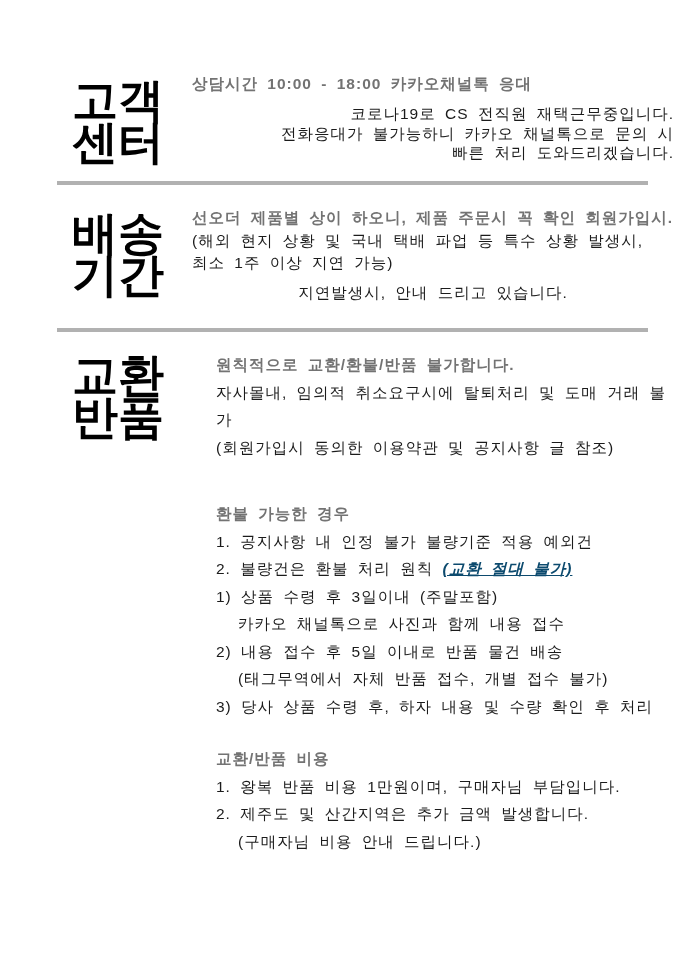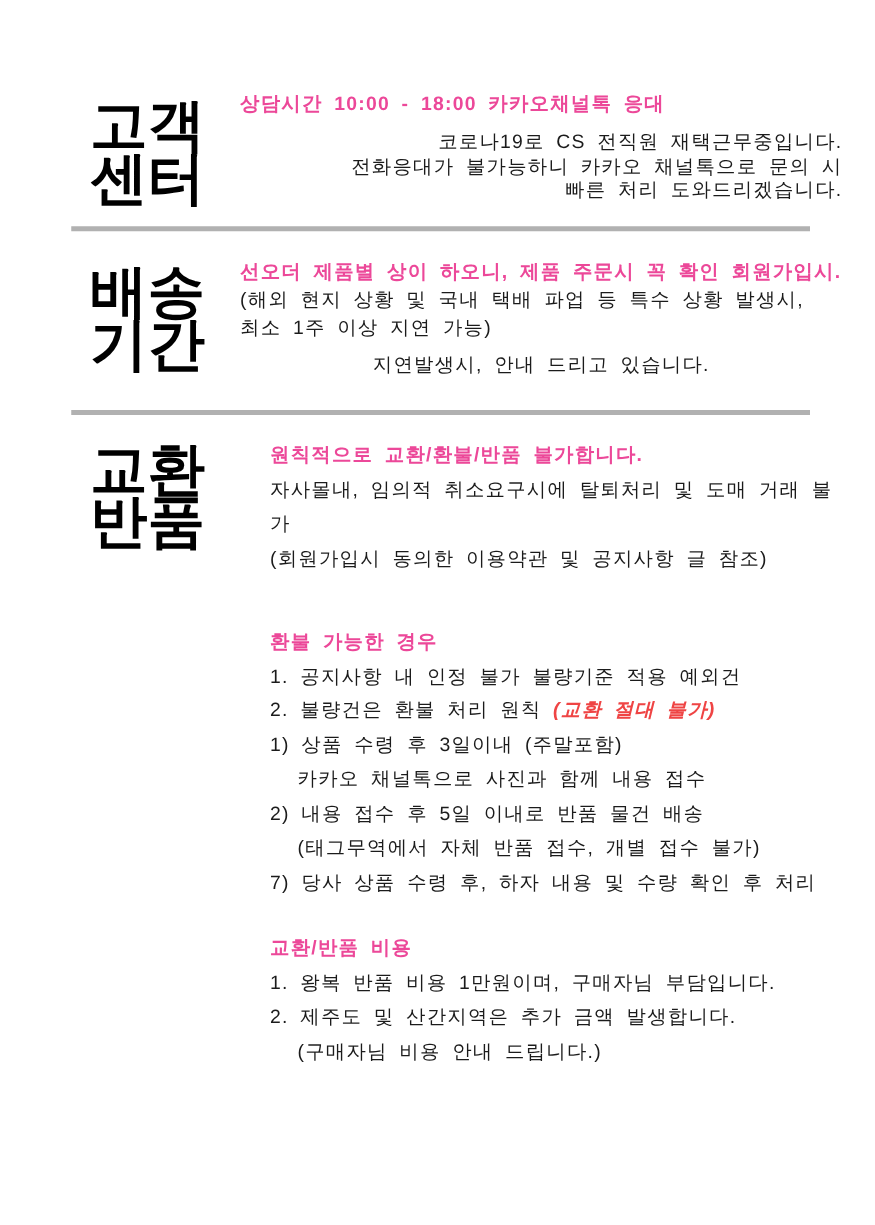--- a/index.html
+++ b/index.html
@@ -11,22 +11,22 @@
     font-family:"Liberation Sans", sans-serif;
     color:#1b1b1b;
   }
   .sec { position:absolute; left:72px; display:flex; }
   .title-col { width:120px; flex:none; }
   .sec-title {
     font-size:46px; font-weight:900; line-height:42px;
     color:#000; letter-spacing:0;
   }
   .content { width:482px; font-size:15.5px; letter-spacing:1px; word-spacing:4px; }
-  .b { font-weight:700; color:#ec4899; }
-  .em { font-weight:700; font-style:italic; color:#ef4444; }
+  .b { font-weight:700; color:#737373; }
+  .em { font-weight:700; font-style:italic; color:#0c4a6e;text-decoration:underline; }
 
   
   .sec1 { top:70px; }
   .sec1 .sec-title { margin-top:9px; }
   .sec1 .headline { margin-top:4px; line-height:20px; }
   .sec1 .para { margin-top:10px; line-height:19.5px;text-align:right; }
 
   
   .divider { position:absolute; left:57px; width:591px; height:4px; background:#b1b1b1; }
   .divider1 { top:181px; }
@@ -119,21 +119,21 @@
       <div class="ln ind">
         <span>카카오 채널톡으로 사진과 함께 내용 접수</span>
       </div>
       <div class="ln">
         <span>2) 내용 접수 후 5일 이내로 반품 물건 배송</span>
       </div>
       <div class="ln ind">
         <span>(태그무역에서 자체 반품 접수, 개별 접수 불가)</span>
       </div>
       <div class="ln">
-        <span>7) 당사 상품 수령 후, 하자 내용 및 수량 확인 후 처리</span>
+        <span>3) 당사 상품 수령 후, 하자 내용 및 수량 확인 후 처리</span>
       </div>
       <div class="gap25"></div>
 
       <div class="ln b">교환/반품 비용</div>
       <div class="ln">
         <span>1. 왕복 반품 비용 1만원이며, 구매자님 부담입니다.</span>
       </div>
       <div class="ln">
         <span>2. 제주도 및 산간지역은 추가 금액 발생합니다.</span>
       </div>

